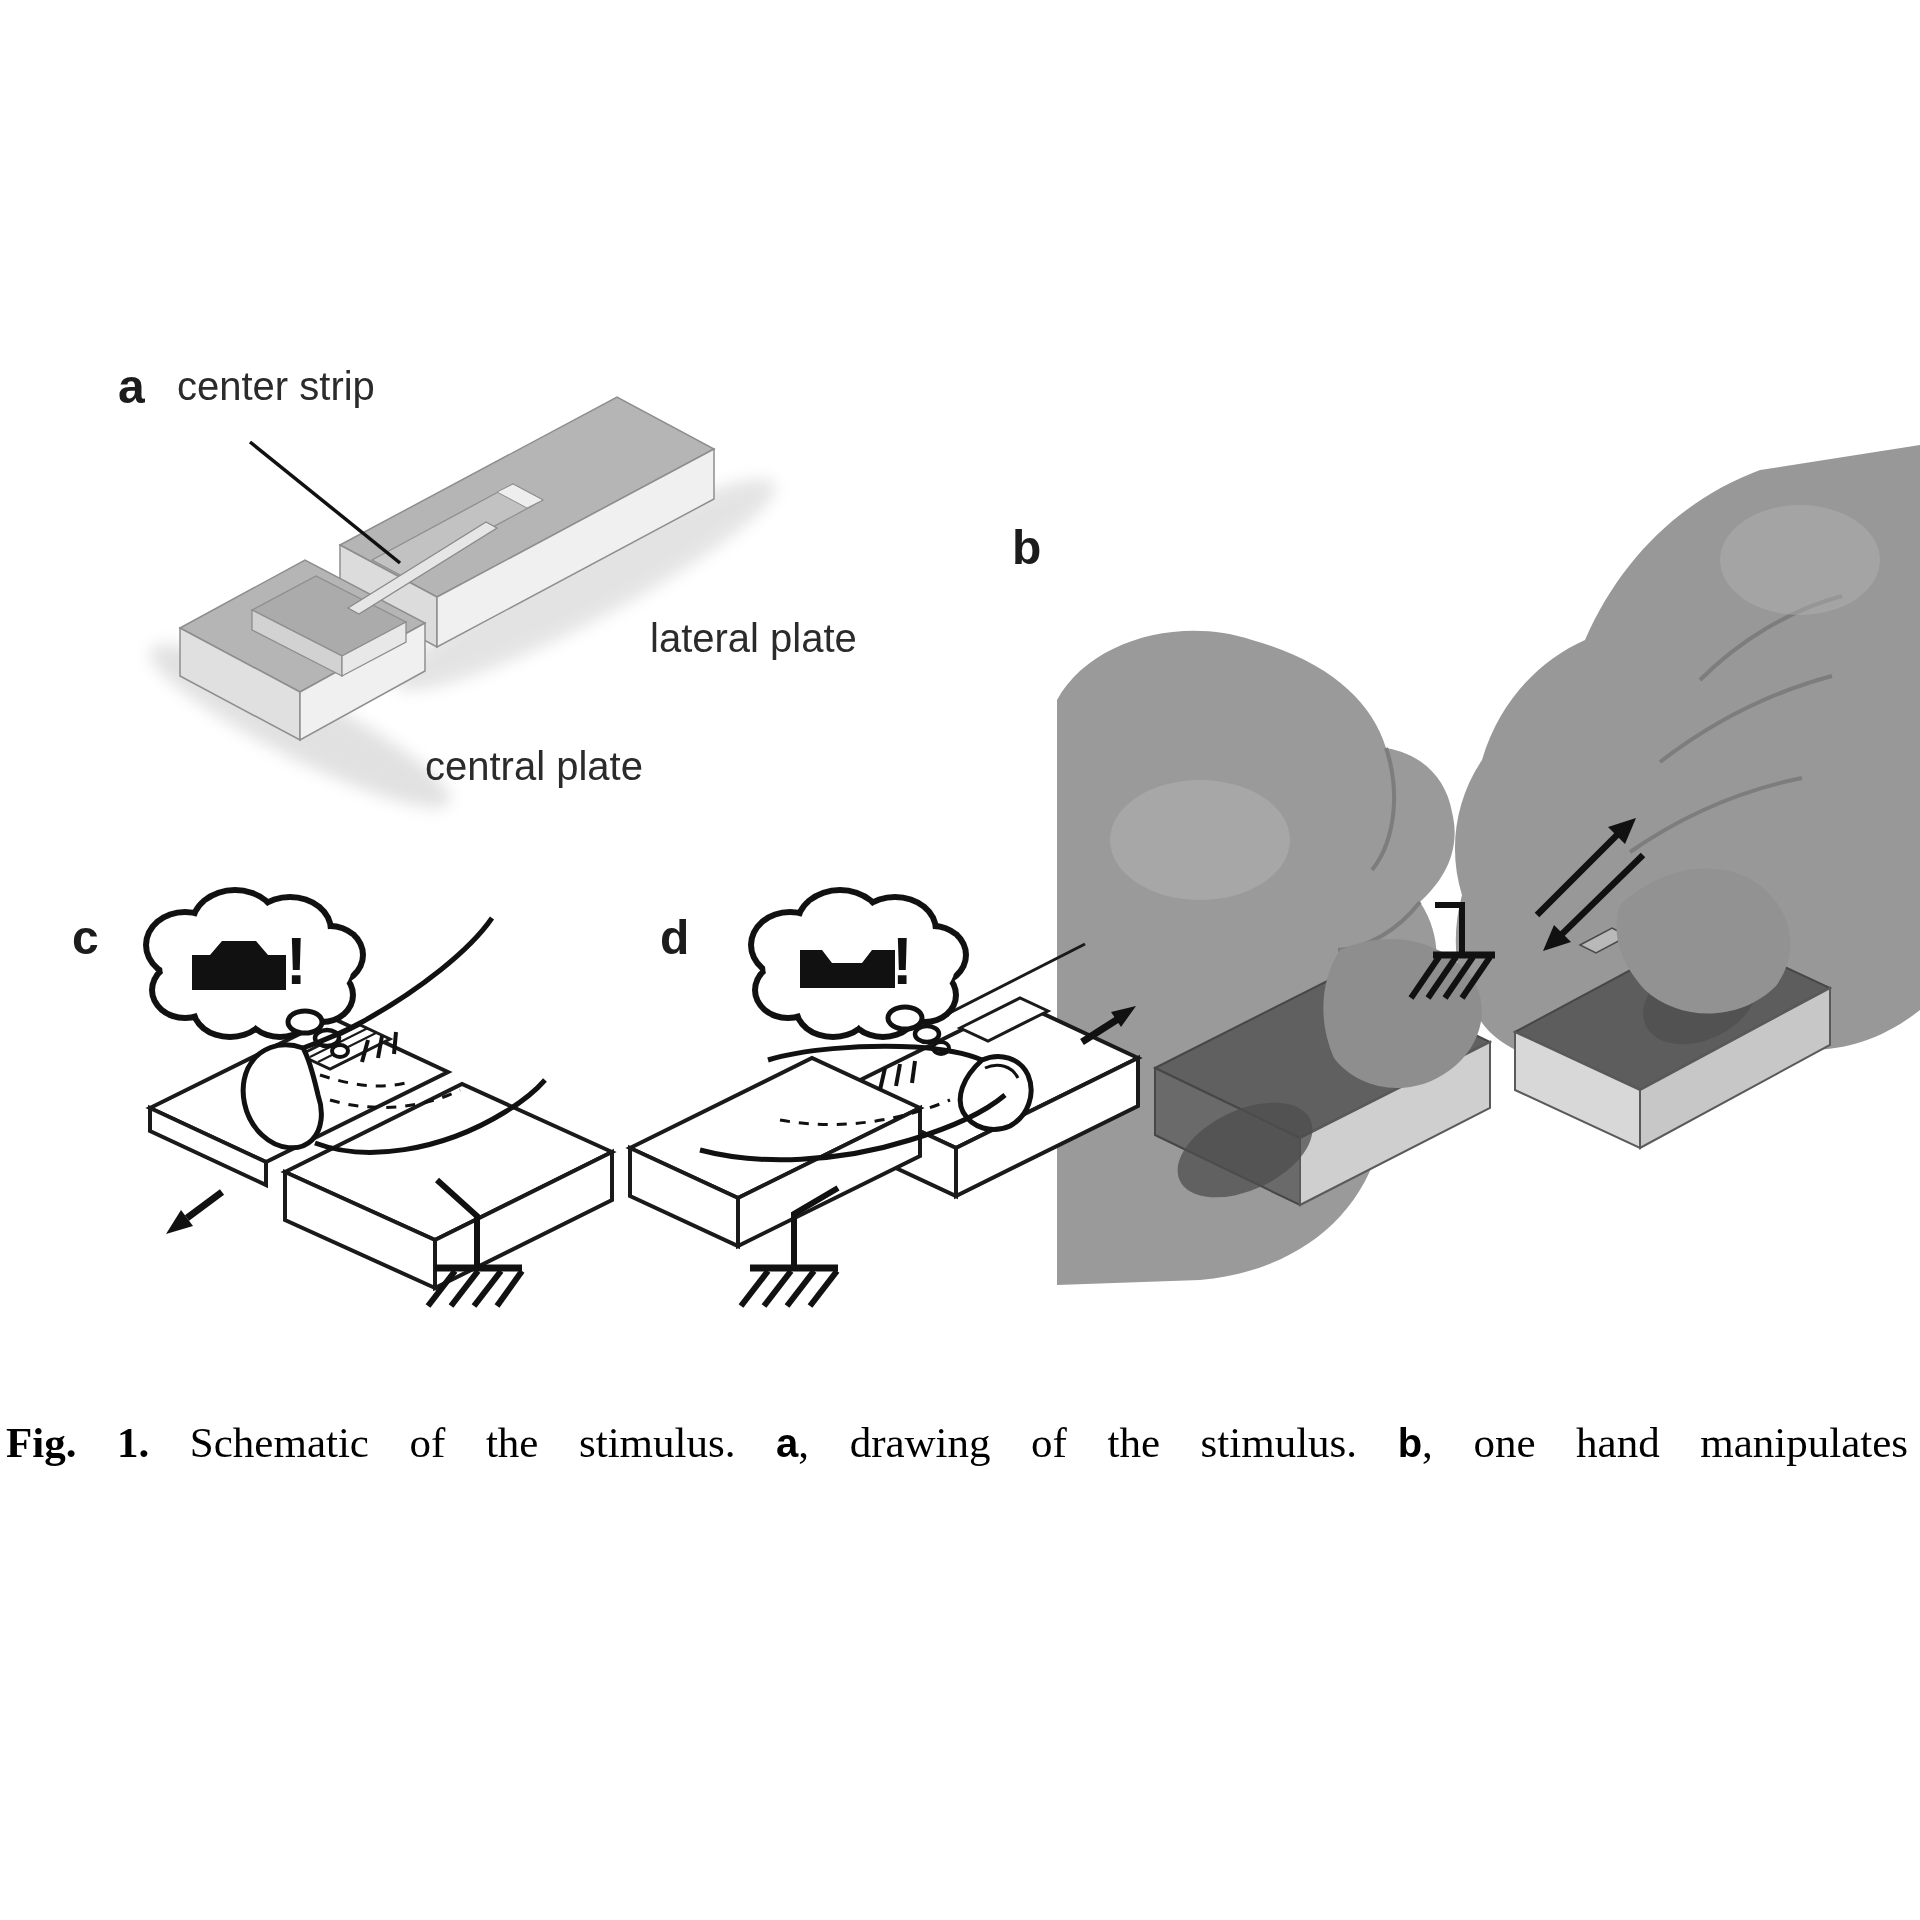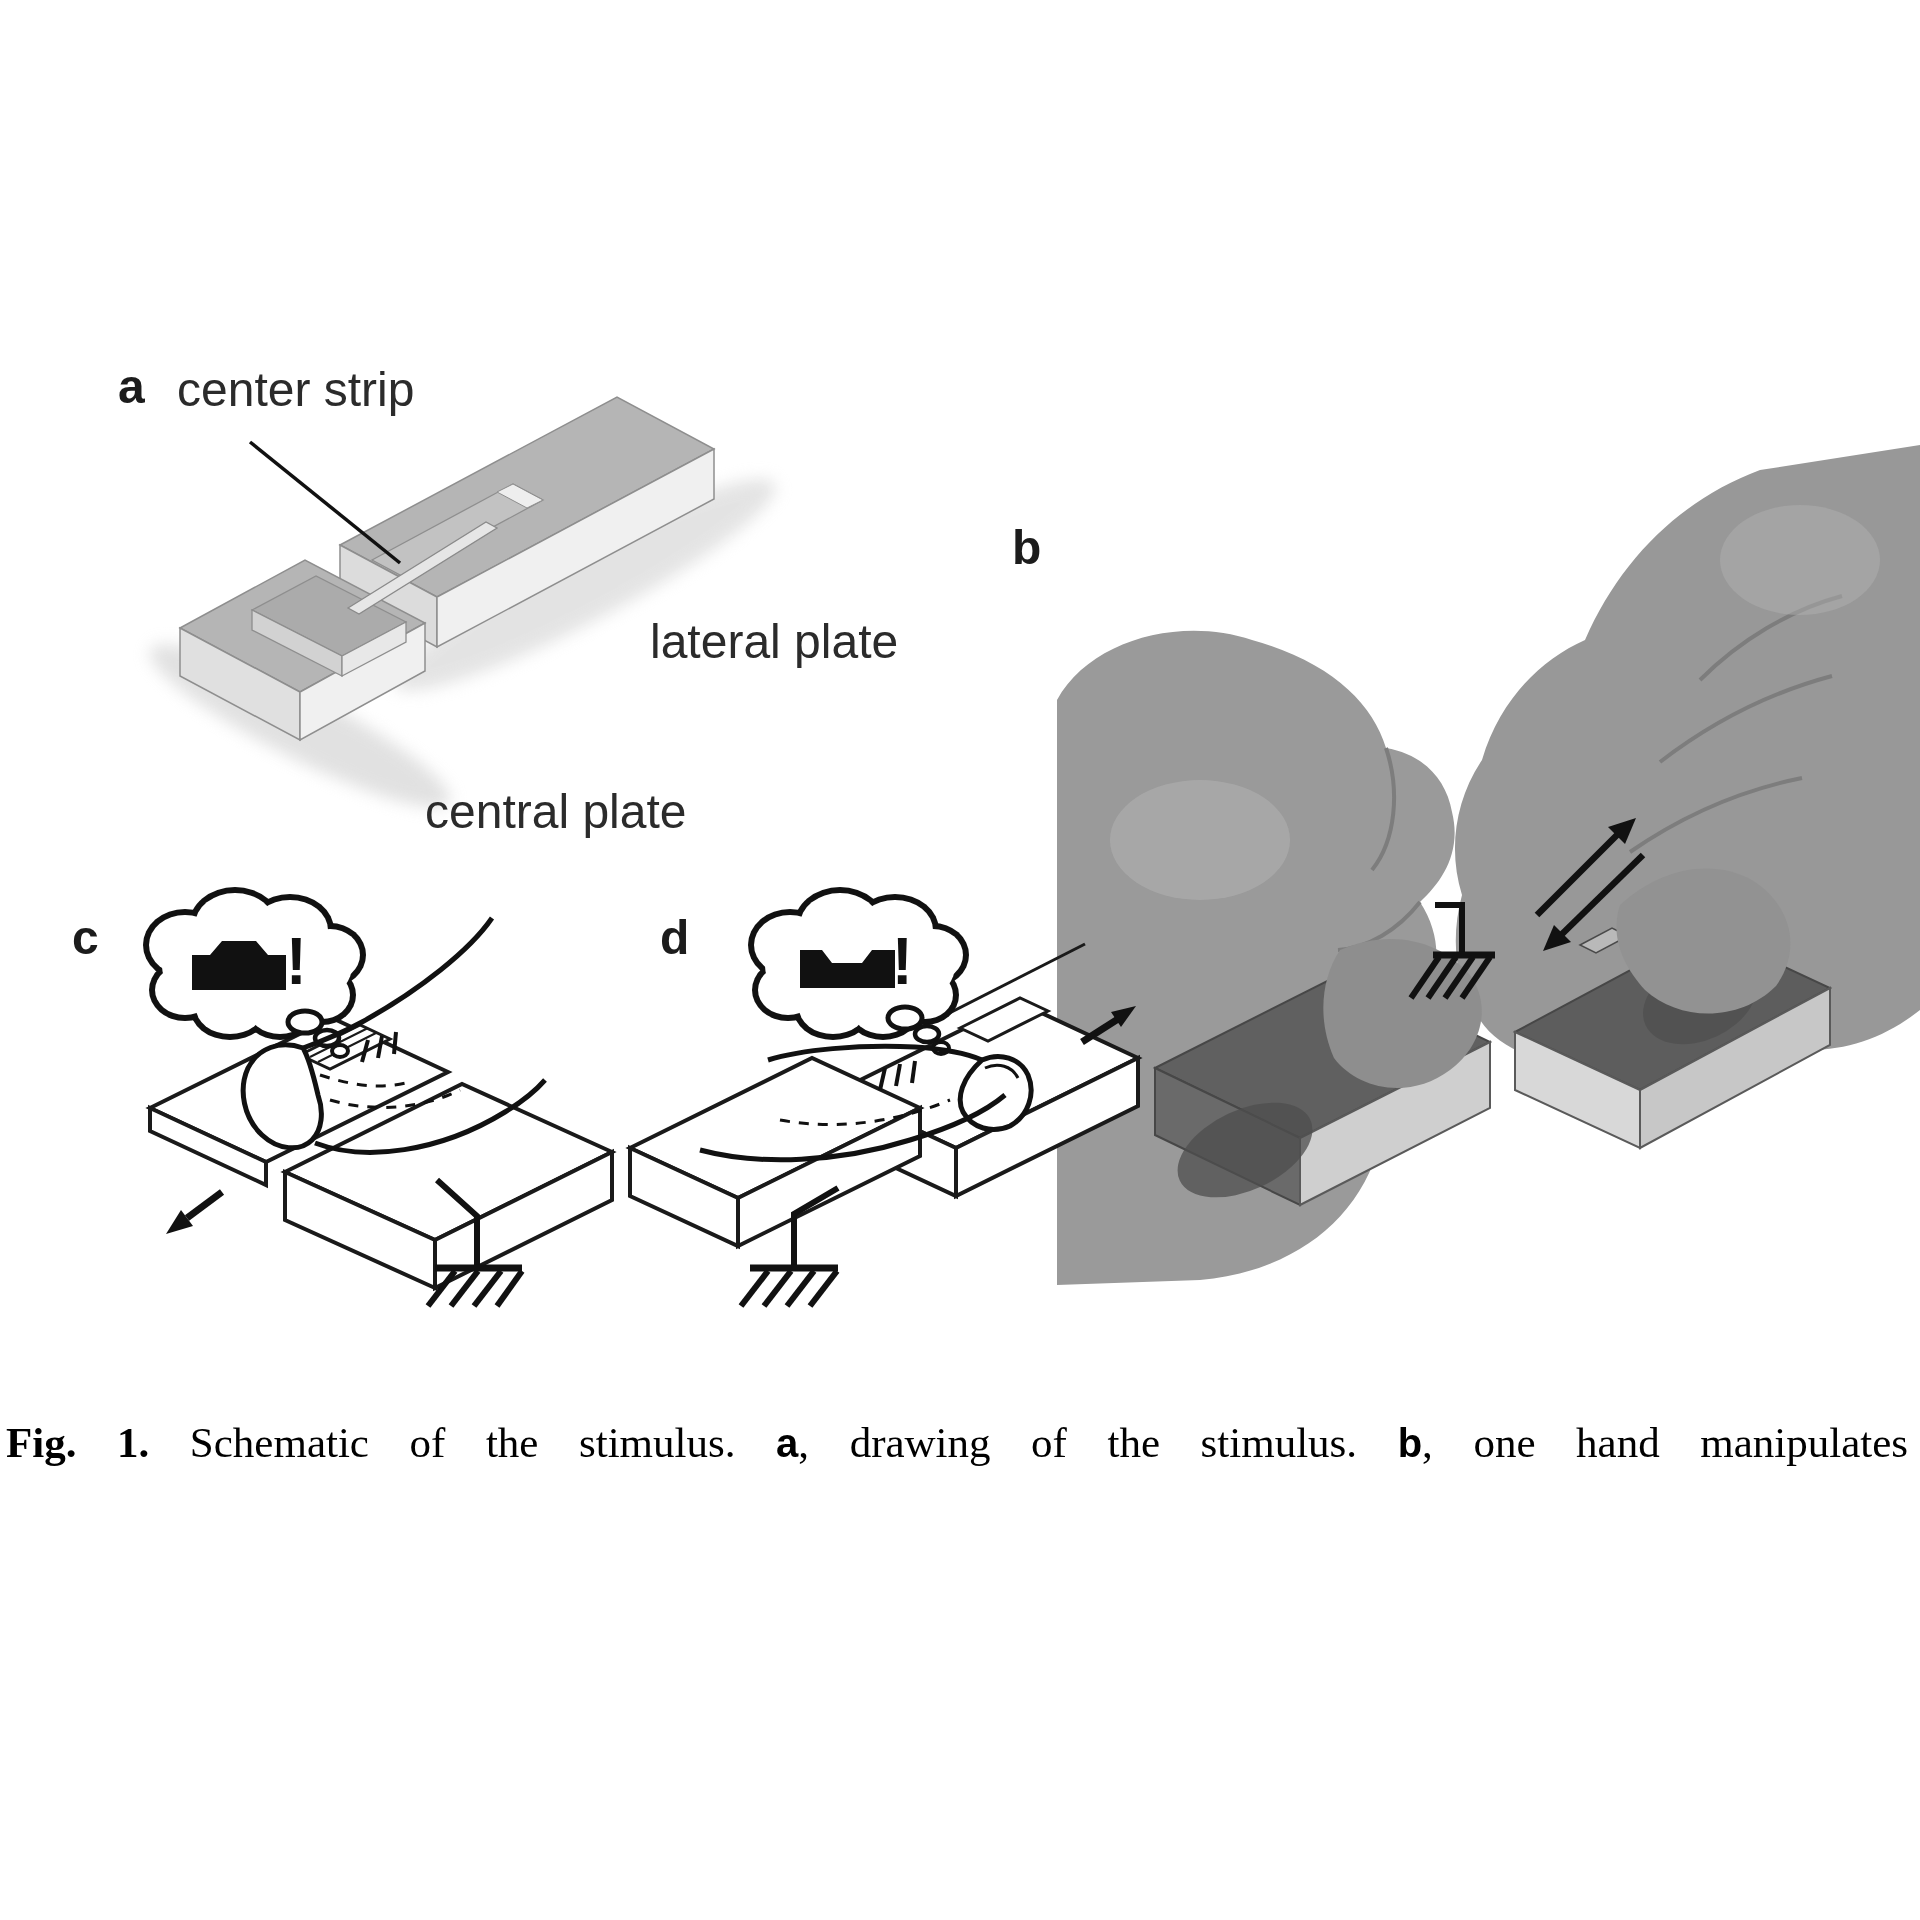--- a/index.html
+++ b/index.html
@@ -1,20 +1,20 @@
 <!DOCTYPE html>
 <html><head>
 <meta charset="utf-8">
 <style>
   html,body{margin:0;padding:0;background:#fff;}
   .page{position:relative;width:1920px;height:1920px;background:#ffffff;overflow:hidden;
         font-family:"Liberation Sans",sans-serif;color:#1c1c1c;}
   .art{position:absolute;left:0;top:0;}
   .panel-letter{position:absolute;font-weight:700;font-size:48px;line-height:1;color:#1c1c1c;}
-  .annot{position:absolute;font-size:48px;line-height:1;color:#2b2b2b;letter-spacing:0px;}
+  .annot{position:absolute;font-size:40px;line-height:1;color:#2b2b2b;letter-spacing:0px;}
   .excl{position:absolute;font-weight:700;font-size:62px;line-height:1;color:#111;transform:scaleY(1.08);}
   .caption{position:absolute;left:6px;top:1390px;width:1902px;color:#000;
            font-size:43px;line-height:57px;font-family:"Liberation Serif",serif;}
   .cap-line{white-space:normal;margin-top:24px;}
   .jst{text-align:justify;text-align-last:justify;}
   .seg-serif{font-family:"Liberation Serif",serif;}
   .seg-bf-serif{font-family:"Liberation Serif",serif;font-weight:700;}
   .seg-bf-sans{font-family:"Liberation Sans",sans-serif;font-weight:700;font-size:40px;}
 </style>
 </head>
@@ -254,21 +254,21 @@
         <line x1="791" y1="1271" x2="764" y2="1306" stroke-width="6"></line>
         <line x1="814" y1="1271" x2="787" y2="1306" stroke-width="6"></line>
         <line x1="837" y1="1271" x2="810" y2="1306" stroke-width="6"></line>
       </g>
     </g>
   </svg>
 
   <div class="panel-letter" style="left:118px;top:363px;">a</div>
   <div class="annot" style="left:177px;top:366px;">center strip</div>
   <div class="annot" style="left:650px;top:618px;text-align:right;">lateral plate</div>
-  <div class="annot" style="left:425px;top:788px;">central plate</div>
+  <div class="annot" style="left:425px;top:746px;">central plate</div>
 
   <div class="panel-letter" style="left:1012px;top:524px;">b</div>
   <div class="panel-letter" style="left:72px;top:914px;">c</div>
   <div class="panel-letter" style="left:660px;top:914px;">d</div>
 
   <div class="excl" style="left:286px;top:930px;">!</div>
   <div class="excl" style="left:892px;top:930px;">!</div>
 
   <div class="caption">
       <div class="cap-line jst"><span class="seg-bf-serif">Fig. 1.</span><span class="seg-serif"> Schematic of the stimulus. </span><span class="seg-bf-sans">a</span><span class="seg-serif">, drawing of the stimulus. </span><span class="seg-bf-sans">b</span><span class="seg-serif">, one hand manipulates</span></div>

